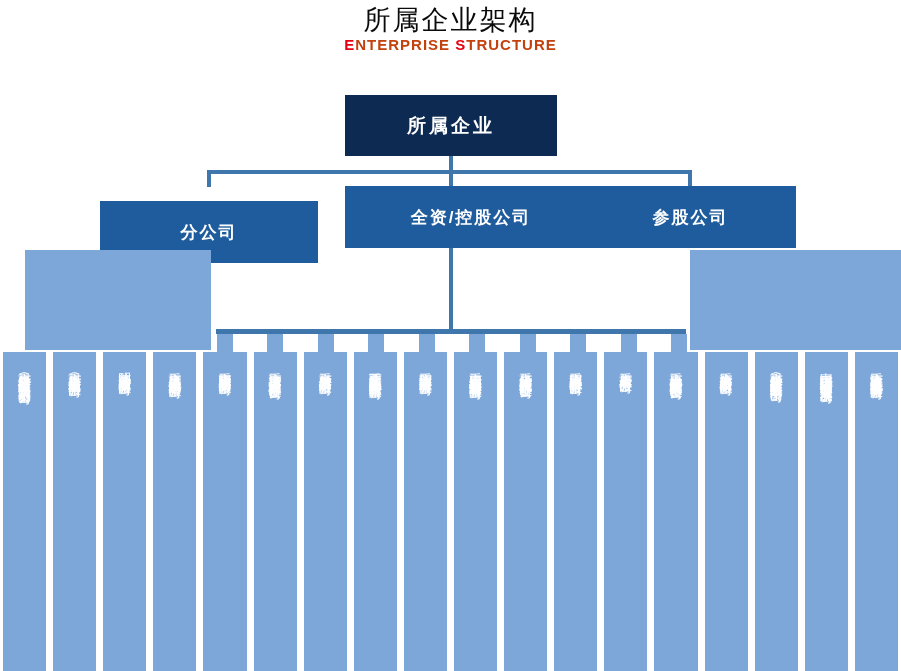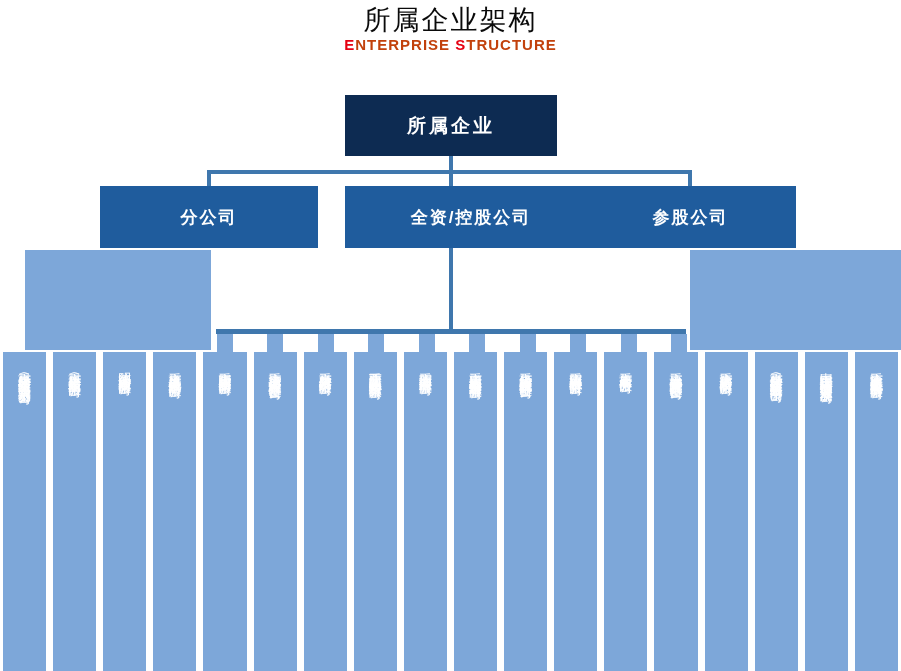--- a/index.html
+++ b/index.html
@@ -12,21 +12,21 @@
   .subtitle { position:absolute; top:36px; left:0; width:100%; text-align:center;
               font-size:15px; font-weight:bold; letter-spacing:1px; }
   .subtitle .red { color:#e60012; }
   .subtitle .blu { color:#c2410c; }
 
   .node { position:absolute; display:flex; align-items:center; justify-content:center;
           color:#ffffff; font-weight:bold; }
   .root { left:345px; top:95px; width:212px; height:61px; background:#0d2b52;
           font-size:19px; letter-spacing:3px; }
   .l2 { top:186px; height:62px; background:#1f5c9d; font-size:17px; letter-spacing:2px; }
-  .l2.branch { left:100px; width:218px; }
+  .l2.branch { left:100px; width:218px;margin-top:15px; }
   .l2.wholly { left:345px; width:252px; }
   .l2.equity { left:585px; width:211px; }
 
   .line { position:absolute; background:#3f77ad; }
   .v-root { left:449px; top:156px; width:4px; height:16px; }
   .h-top  { left:207px; top:170px; width:485px; height:4px; }
   .v-b1 { left:207px; top:170px; width:4px; height:17px; }
   .v-b2 { left:449px; top:170px; width:4px; height:17px; }
   .v-b3 { left:688px; top:170px; width:4px; height:17px; }
   .v-mid { left:449px; top:248px; width:4px; height:86px; }

